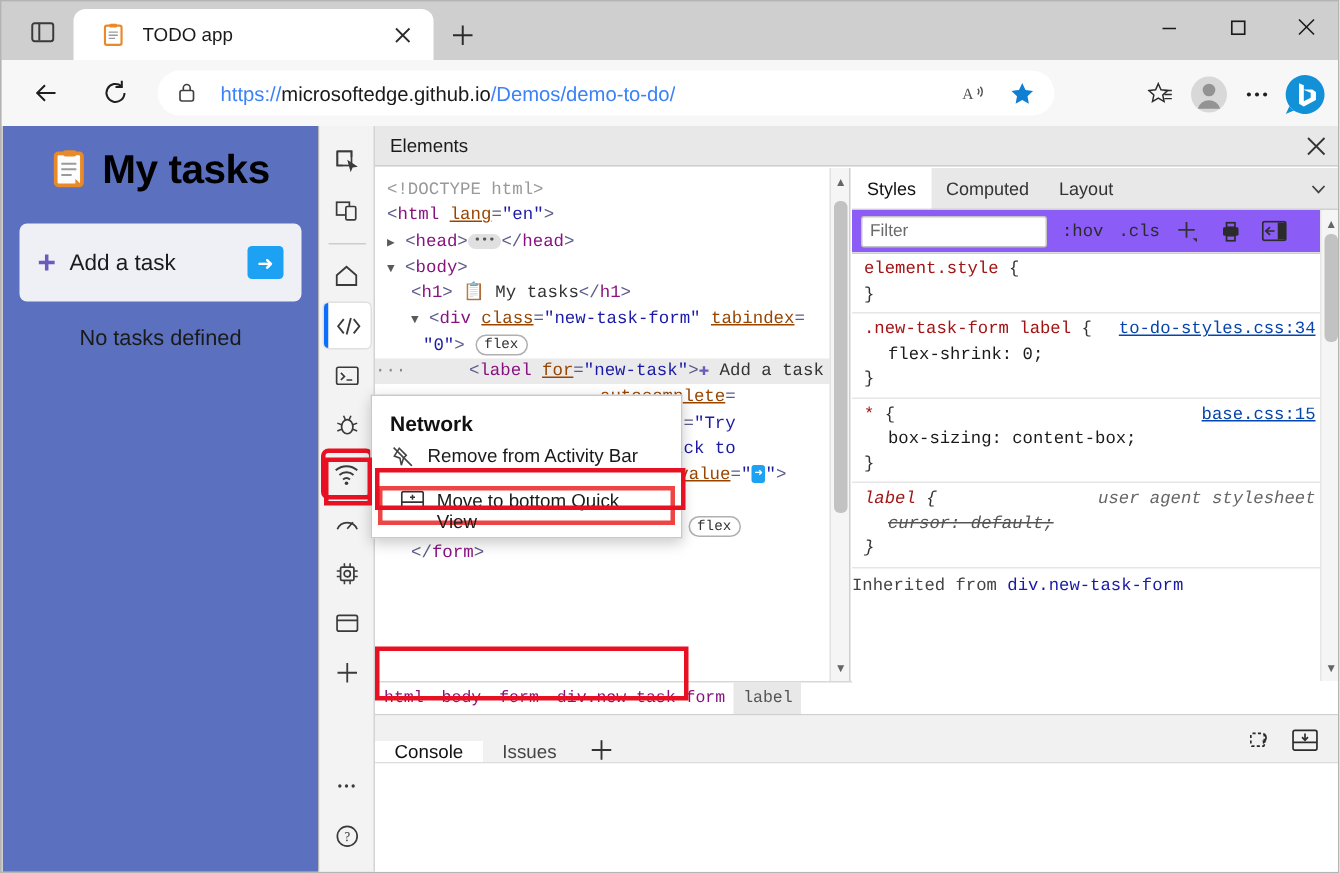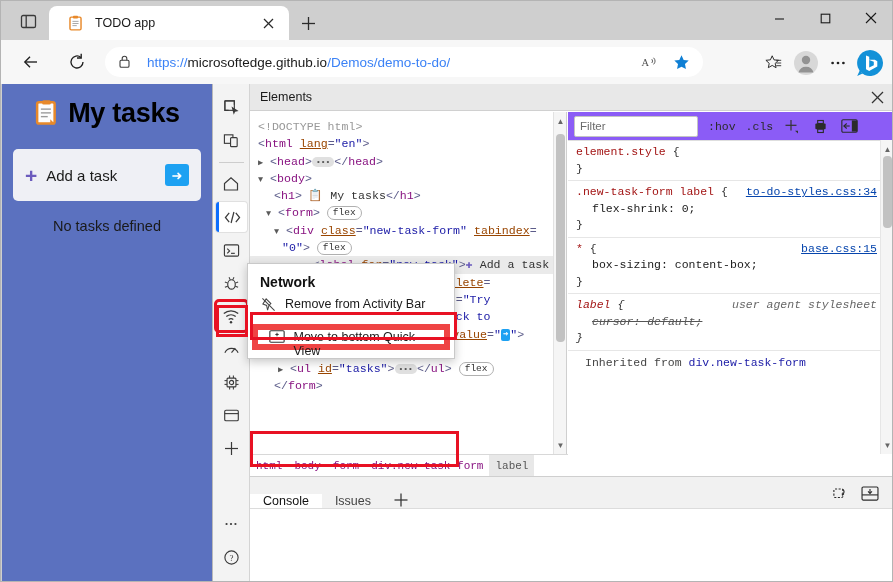--- a/index.html
+++ b/index.html
@@ -242,21 +242,21 @@
   .prop { color: #1a1a1a; }
   .origin {
     position: absolute; right: 16px; top: 3px; font-size: 11.5px;
   }
   .origin a { color: #0645ad; text-decoration: underline; }
   .origin.ua { color: #666; font-style: italic; text-decoration: none; }
   .css-rule.uarule { font-style: italic; color: #555; }
   .css-rule.uarule .sel-name { color: #a31515; font-style: italic; }
   .struck { text-decoration: line-through; color: #555; }
   .inherited {
-    padding: 4px 17px; font-size: 11.5px; color: #444; background: #fff;
+    padding: 4px 0; font-size: 11.5px; color: #444; background: #fff;
   }
   .inherited .mono { font-family: "Liberation Mono", monospace; color: #1a1aa6; }
   .st-scroll {
     position: absolute; right: 0; top: 28px; width: 13px; height: 314px;
     background: #f5f5f5; border-left: 1px solid #e6e6e6;
   }
   .st-scroll .thumb {
     position: absolute; left: 2px; top: 16px; width: 9px; height: 72px;
     background: #c2c2c2; border-radius: 4px;
   }
@@ -303,21 +303,21 @@
   }
   .ctx-title {
     font-size: 14px; font-weight: bold; color: #111; padding: 4px 12px 7px 12px;
   }
   .ctx-item {
     display: flex; align-items: flex-start; height: 25px; padding: 0 10px;
     font-size: 12.5px; color: #1a1a1a;
   }
   .ctx-item .ci { width: 20px; display: flex; align-items: center; justify-content: center; margin-right: 7px; }
   .ctx-item.boxed {
-    border: 6px solid #ef4444; margin: 2px 4px; height: 26px;
+    border: 3px solid #ef4444; margin: 2px 4px; height: 26px;
   }
 </style>
 </head>
 <body>
 
 <div class="window">
 
   <div class="tabstrip">
     <div class="tab-search-btn">
       <svg width="17" height="17" viewBox="0 0 17 17" fill="none">
@@ -583,40 +583,49 @@
 
     <div class="dt-main">
 
       <div class="dom-pane">
         <div class="dom-tree">
           <div class="dom-line"><span class="doctype">&lt;!DOCTYPE html&gt;</span></div>
           <div class="dom-line"><span class="punct">&lt;</span><span class="tagname">html</span> <span class="attr">lang</span><span class="punct">=</span><span class="val">"en"</span><span class="punct">&gt;</span></div>
           <div class="dom-line"><span class="tri">▶</span> <span class="punct">&lt;</span><span class="tagname">head</span><span class="punct">&gt;</span><span class="ellipsis-badge">•••</span><span class="punct">&lt;/</span><span class="tagname">head</span><span class="punct">&gt;</span></div>
           <div class="dom-line"><span class="tri">▼</span> <span class="punct">&lt;</span><span class="tagname">body</span><span class="punct">&gt;</span></div>
           <div class="dom-line" style="padding-left:24px"><span class="punct">&lt;</span><span class="tagname">h1</span><span class="punct">&gt;</span> 📋 <span class="txtnode">My tasks</span><span class="punct">&lt;/</span><span class="tagname">h1</span><span class="punct">&gt;</span></div>
-          <div class="dom-line" style="padding-left:16px"><span class="tri">▼</span> <span class="punct">&lt;</span><span class="tagname">form</span><span class="punct">&gt;</span> <span class="flexbadge">flex</span></div>
           <div class="dom-line" style="padding-left:24px"><span class="tri">▼</span> <span class="punct">&lt;</span><span class="tagname">div</span> <span class="attr">class</span><span class="punct">=</span><span class="val">"new-task-form"</span> <span class="attr">tabindex</span><span class="punct">=</span></div>
           <div class="dom-line" style="padding-left:32px"><span class="val">"0"</span><span class="punct">&gt;</span> <span class="flexbadge">flex</span></div>
           <div class="dom-line sel" style="padding-left:0"><span style="color:#888">···</span>      <span class="punct">&lt;</span><span class="tagname">label</span> <span class="attr">for</span><span class="punct">=</span><span class="val">"new-task"</span><span class="punct">&gt;</span><span class="emoji-plus">✚</span> <span class="txtnode">Add a task</span></div>
           <div class="dom-line" style="padding-left:150px"><span class="attr">autocomplete</span><span class="punct">=</span></div>
           <div class="dom-line" style="padding-left:150px"><span class="val">ceholder</span><span class="punct">=</span><span class="val">"Try</span></div>
           <div class="dom-line" style="padding-left:150px"><span class="attr">tle</span><span class="punct">=</span><span class="val">"Click to</span></div>
           <div class="dom-line" style="padding-left:56px"><span class="punct">&lt;</span><span class="tagname">input</span> <span class="attr">type</span><span class="punct">=</span><span class="val">"submit"</span> <span class="attr">value</span><span class="punct">=</span><span class="val">"</span><span class="arrow-chip">➜</span><span class="val">"</span><span class="punct">&gt;</span></div>
           <div class="dom-line" style="padding-left:40px"><span class="punct">&lt;/</span><span class="tagname">div</span><span class="punct">&gt;</span></div>
           <div class="dom-line" style="padding-left:28px"><span class="tri">▶</span> <span class="punct">&lt;</span><span class="tagname">ul</span> <span class="attr">id</span><span class="punct">=</span><span class="val">"tasks"</span><span class="punct">&gt;</span><span class="ellipsis-badge">•••</span><span class="punct">&lt;/</span><span class="tagname">ul</span><span class="punct">&gt;</span> <span class="flexbadge">flex</span></div>
           <div class="dom-line" style="padding-left:24px"><span class="punct">&lt;/</span><span class="tagname">form</span><span class="punct">&gt;</span></div>
         </div>
         <div class="dom-scroll">
           <div class="sc-arrow" style="top:2px">▲</div>
           <div class="thumb"></div>
           <div class="sc-arrow" style="bottom:2px">▼</div>
         </div>
       </div>
 
       <div class="styles-pane">
+        <div class="styles-tabs">
+          <div class="st-tab active">Styles</div>
+          <div class="st-tab">Computed</div>
+          <div class="st-tab">Layout</div>
+          <div class="st-more">
+            <svg width="12" height="12" viewBox="0 0 12 12">
+                <polyline points="2,4 6,8.3 10,4" fill="none" stroke="#444" stroke-width="1.2"></polyline>
+              </svg>
+          </div>
+        </div>
 
         <div class="styles-toolbar">
           <div class="filter-box">
             <span>Filter</span>
           </div>
           <span class="st-chip">:hov</span>
           <span class="st-chip">.cls</span>
           <span class="st-ico">
             <svg width="16" height="16" viewBox="0 0 16 16">
               <line x1="8" y1="2" x2="8" y2="12.5" stroke="#333" stroke-width="1.2"></line>

